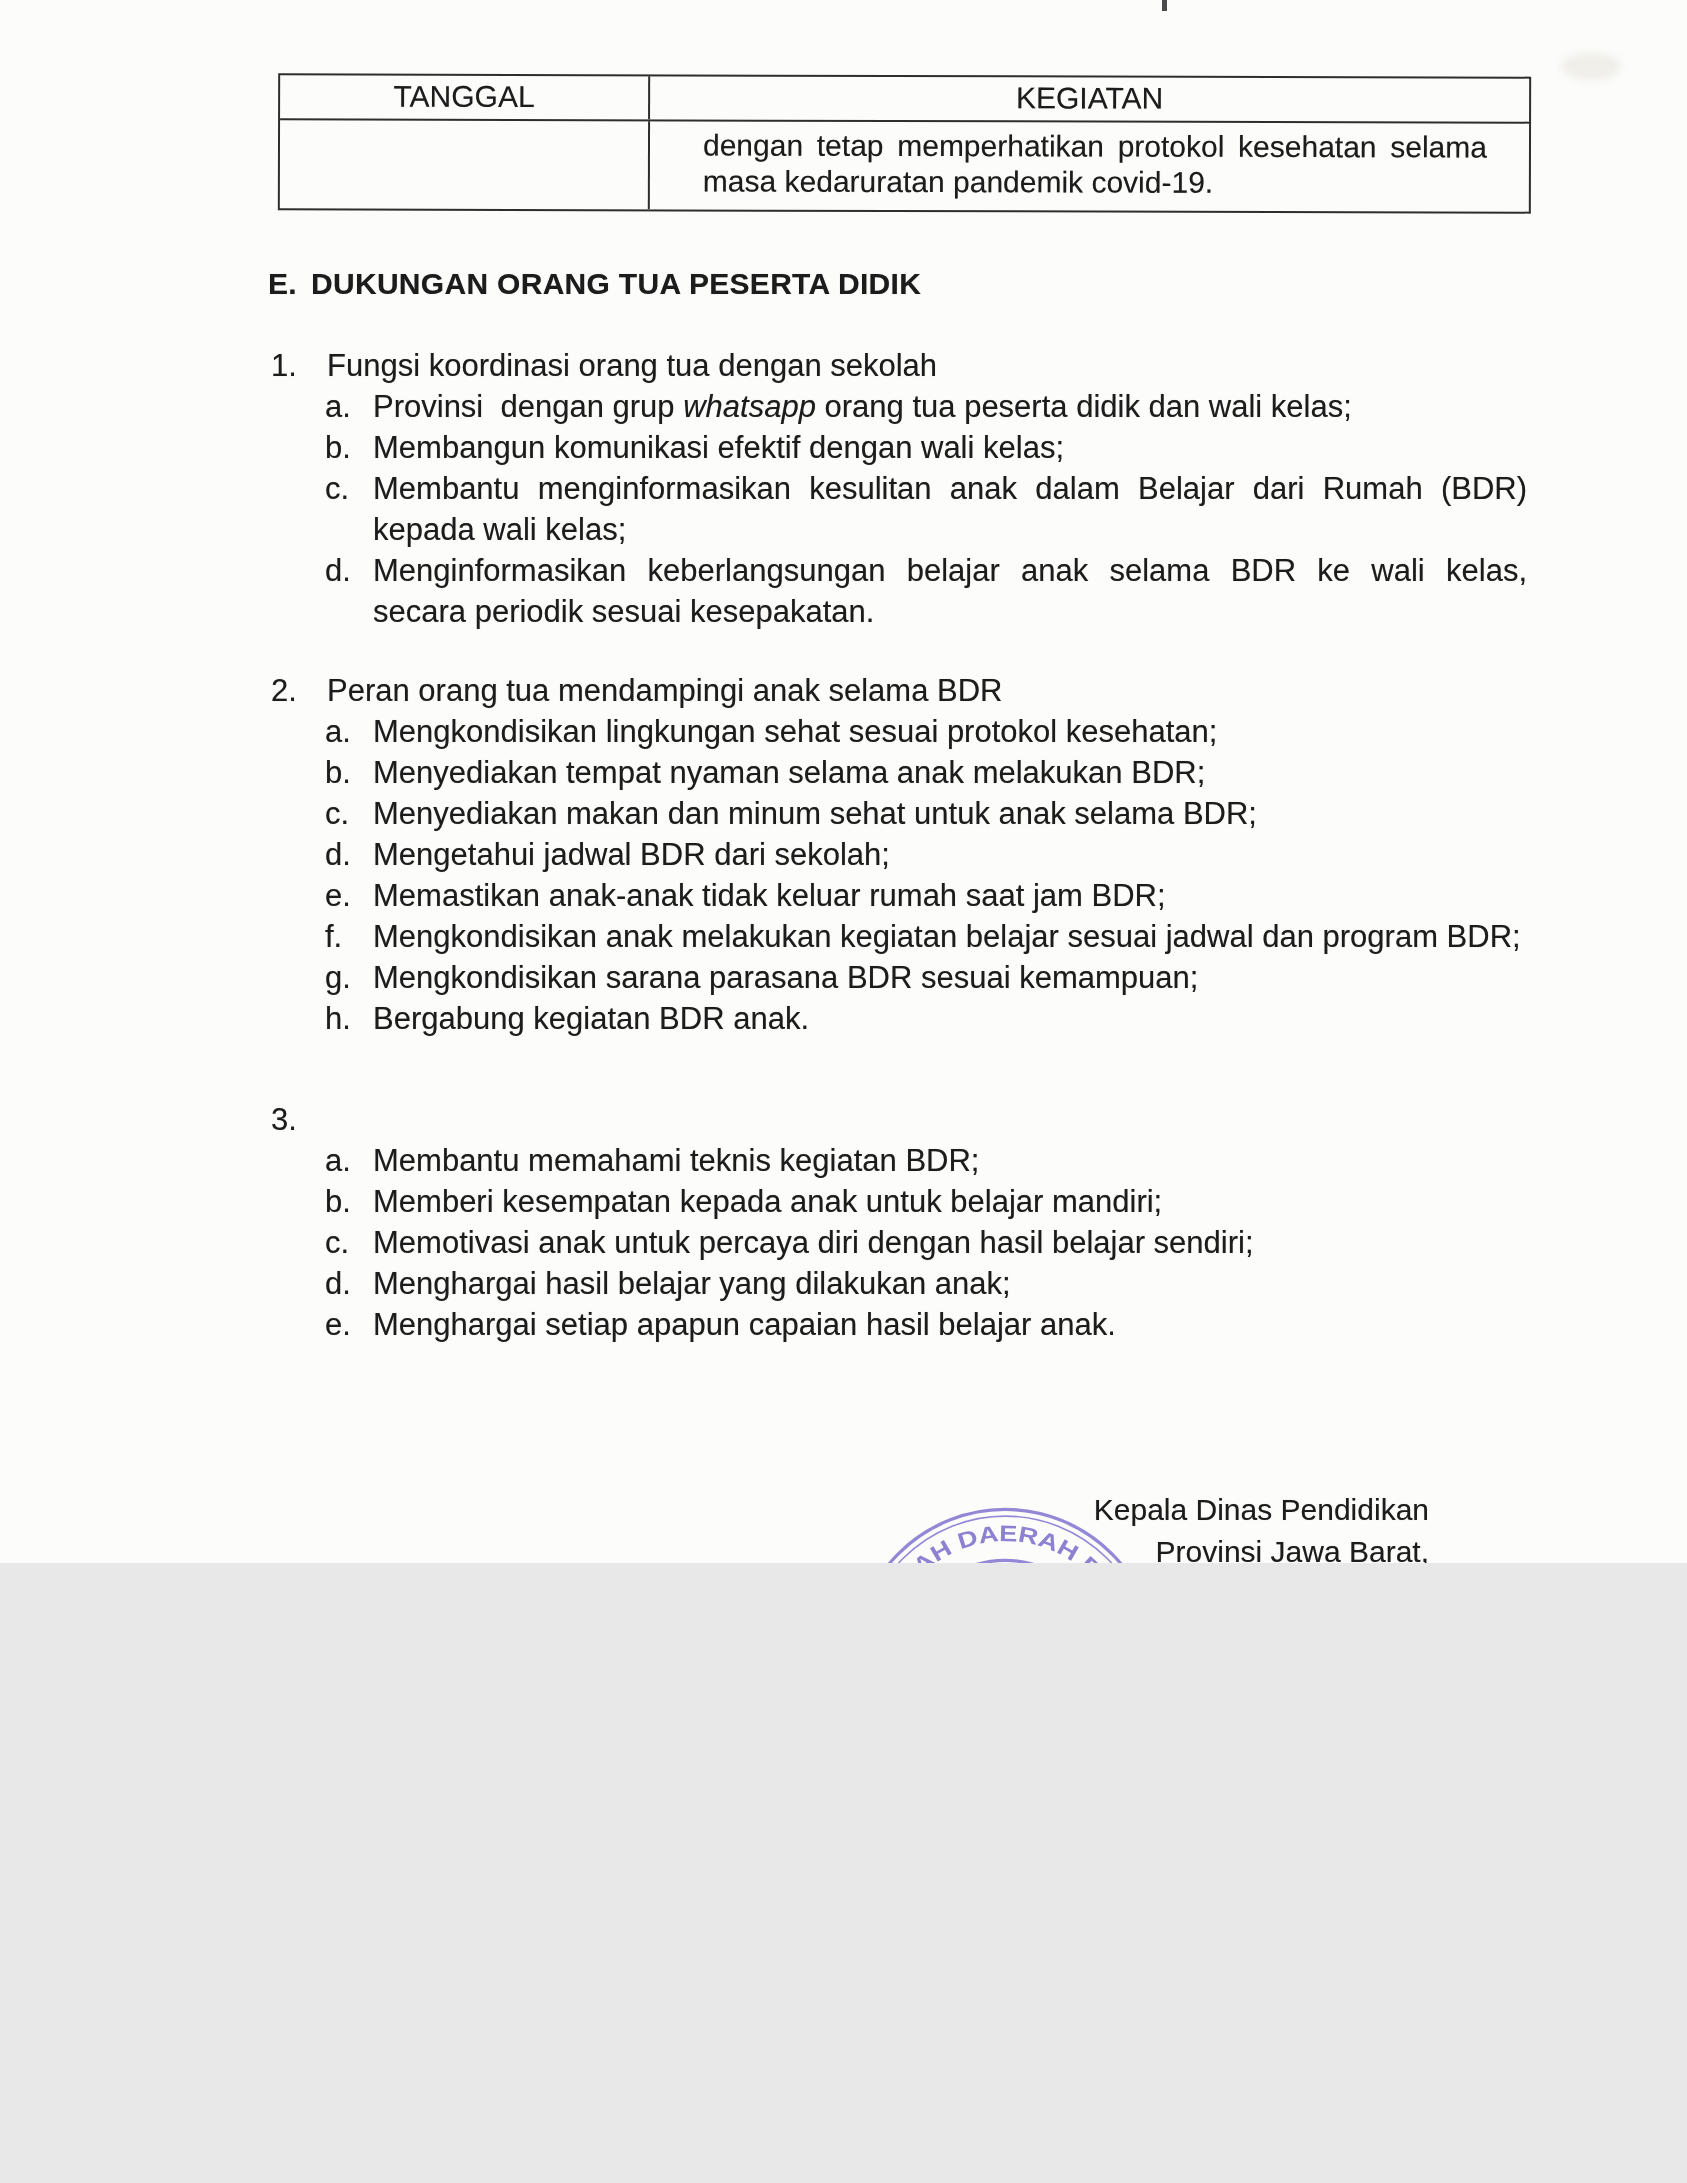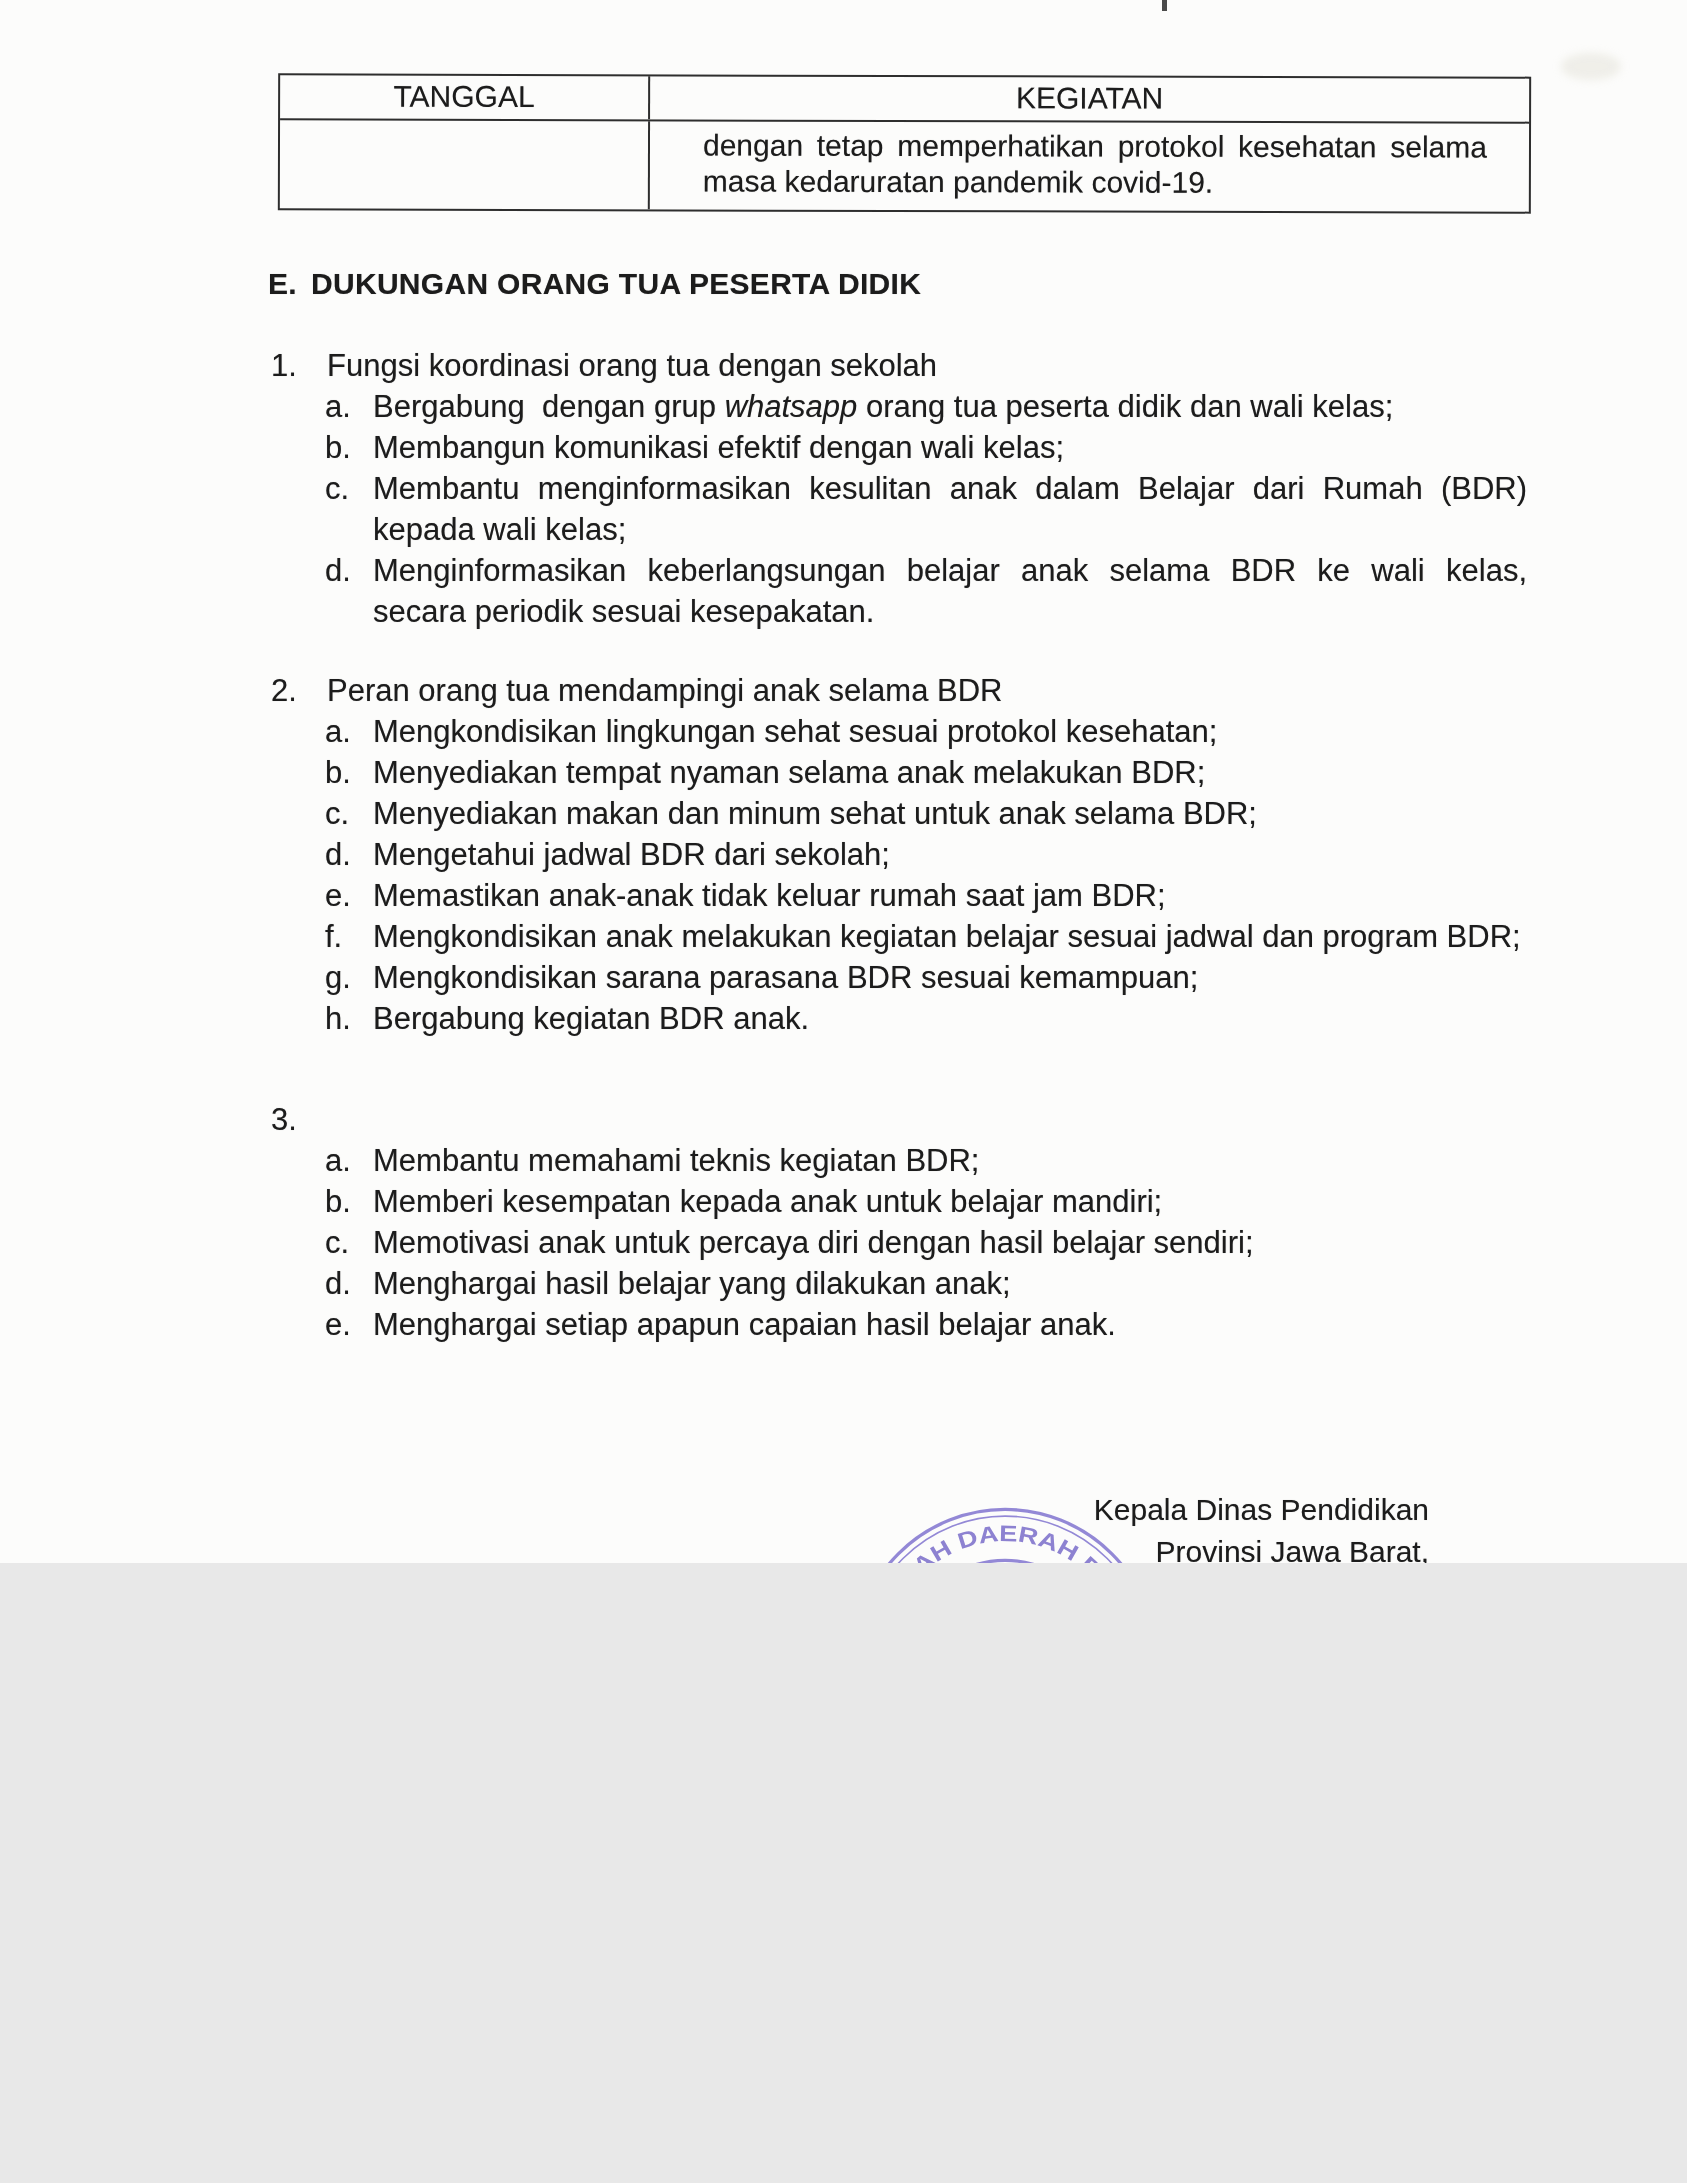--- a/index.html
+++ b/index.html
@@ -86,21 +86,21 @@
 
   <div class="content txtshadow">
 
     <div class="grp">
       <div class="grp-title">
         <div class="g-num">1.</div>
         <div>Fungsi koordinasi orang tua dengan sekolah</div>
       </div>
       <div class="li">
         <div class="lt">a.</div>
-        <div class="tx"><span class="pre">Bergabung  dengan grup </span><span class="it">whatsapp</span><span> orang tua peserta didik dan wali kelas;</span></div>
+        <div class="tx"><span class="pre">Provinsi  dengan grup </span><span class="it">whatsapp</span><span> orang tua peserta didik dan wali kelas;</span></div>
       </div>
       <div class="li">
         <div class="lt">b.</div>
         <div class="tx">Membangun komunikasi efektif dengan wali kelas;</div>
       </div>
       <div class="li">
         <div class="lt">c.</div>
         <div class="tx">Membantu menginformasikan kesulitan anak dalam Belajar dari Rumah (BDR) kepada wali kelas;</div>
       </div>
       <div class="li">

